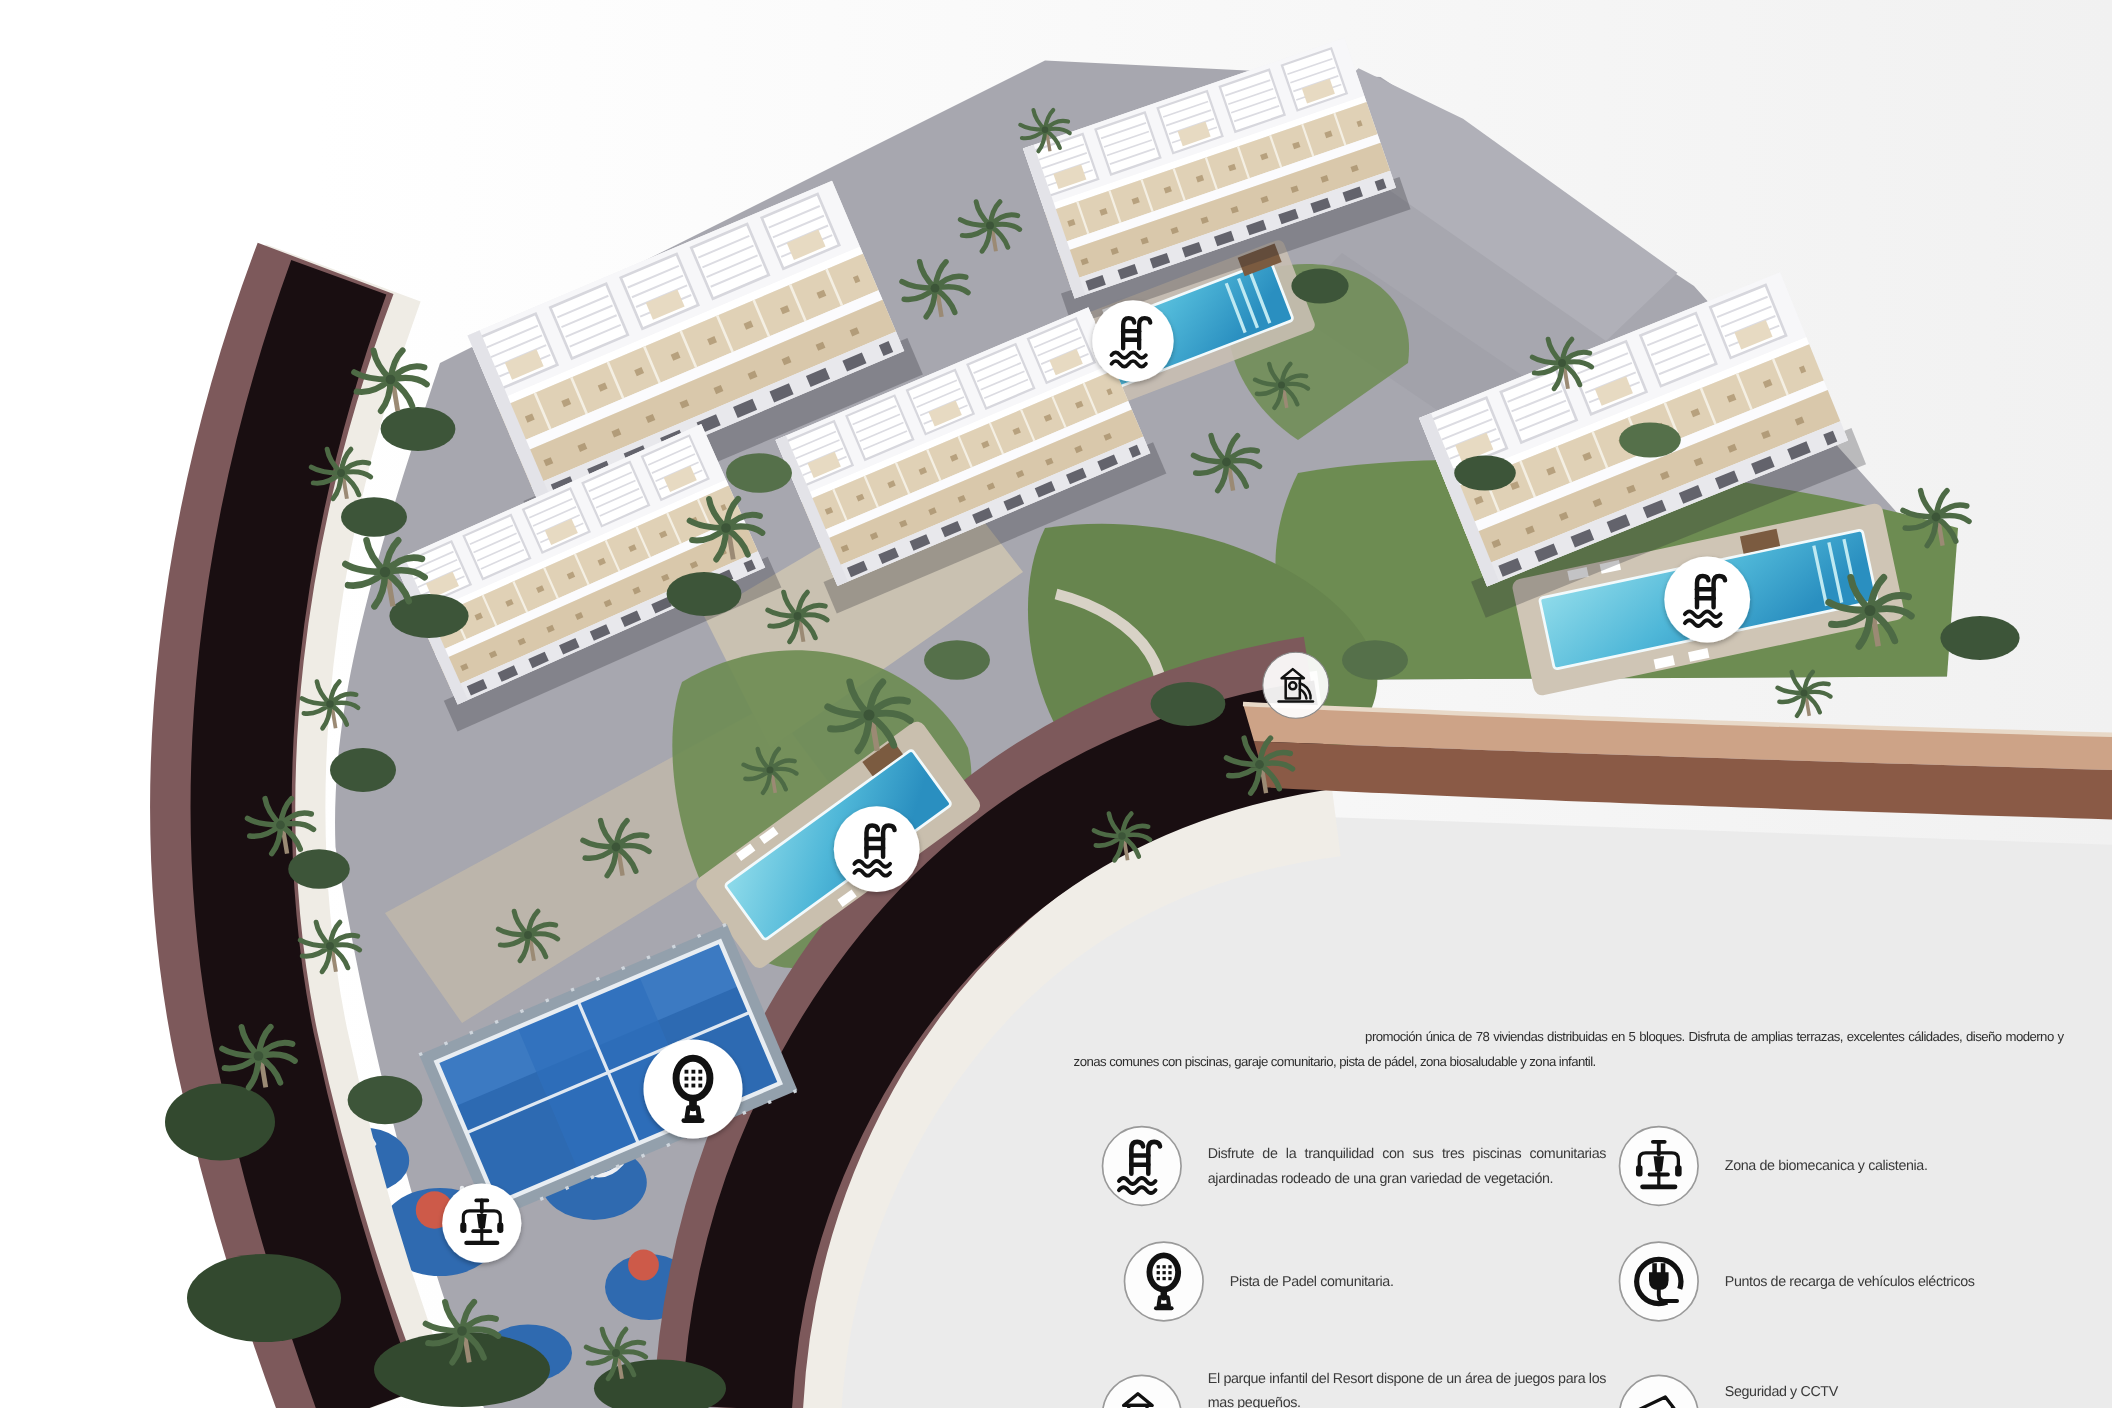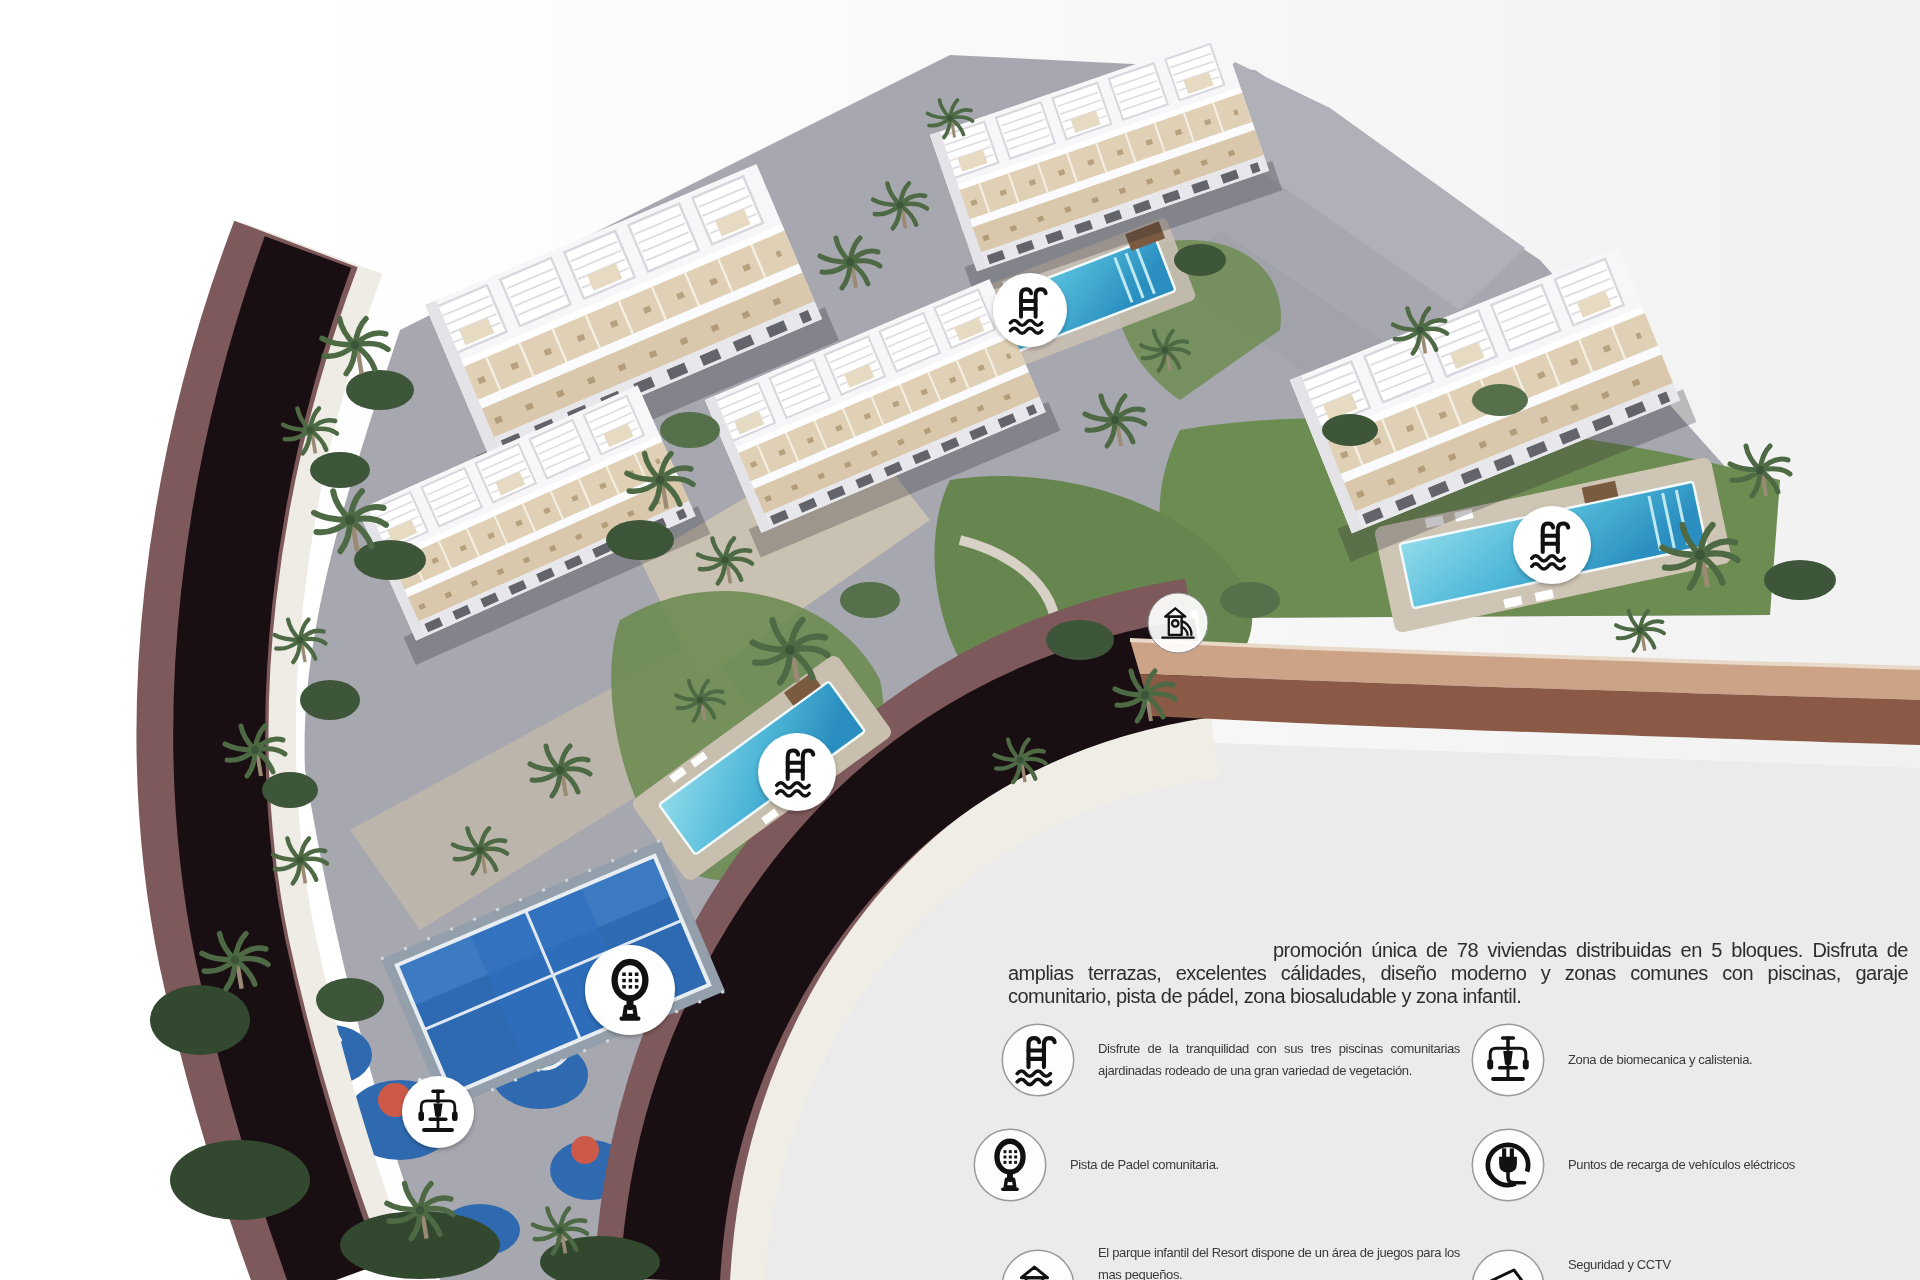--- a/index.html
+++ b/index.html
@@ -2,34 +2,34 @@
 <html lang="es"><head>
 <meta charset="utf-8">
 <style>
   html,body{margin:0;padding:0;background:#ffffff;}
   .stage{
     position:relative;width:1920px;height:1280px;overflow:hidden;
     font-family:"Liberation Sans",sans-serif;background:#ffffff;
   }
   .scene{position:absolute;left:0;top:0;width:1920px;height:1280px;display:block;}
   .promo{
-    position:absolute;left:1008px;top:919px;width:900px;
-    font-size:20px;line-height:23px;letter-spacing:-0.5px;color:#2e2e2e;
+    position:absolute;left:976px;top:919px;width:900px;
+    font-size:12px;line-height:23px;letter-spacing:-0.5px;color:#2e2e2e;
     text-align:justify;text-indent:265px;
   }
   .legend-item{position:absolute;display:flex;align-items:center;gap:22px;}
   .legend-item.align-top{align-items:flex-start;}
   .lg-ic{width:76px;height:76px;flex:0 0 76px;}
   .lg-text{
     width:362px;font-size:13px;line-height:22px;letter-spacing:-0.35px;
     color:#3a3a3a;text-align:justify;
   }
   .lg-text.single{text-align:left;}
   .li-l1{left:1000px;top:1022px;justify-content:flex-end;}
-  .li-l2{left:972px;top:1127px;}
+  .li-l2{left:1020px;top:1127px;}
   .li-l3{left:1000px;top:1240px;}
   .li-r1{left:1470px;top:1022px;}
   .li-r2{left:1470px;top:1127px;}
   .li-r3{left:1470px;top:1240px;}
   .li-l3 .lg-ic{margin-top:8px;}
   .li-l3 .lg-text{margin-top:2px;}
   .li-r3 .lg-ic{margin-top:8px;}
   .li-r3 .lg-text{margin-top:14px;}
 </style>
 </head>

